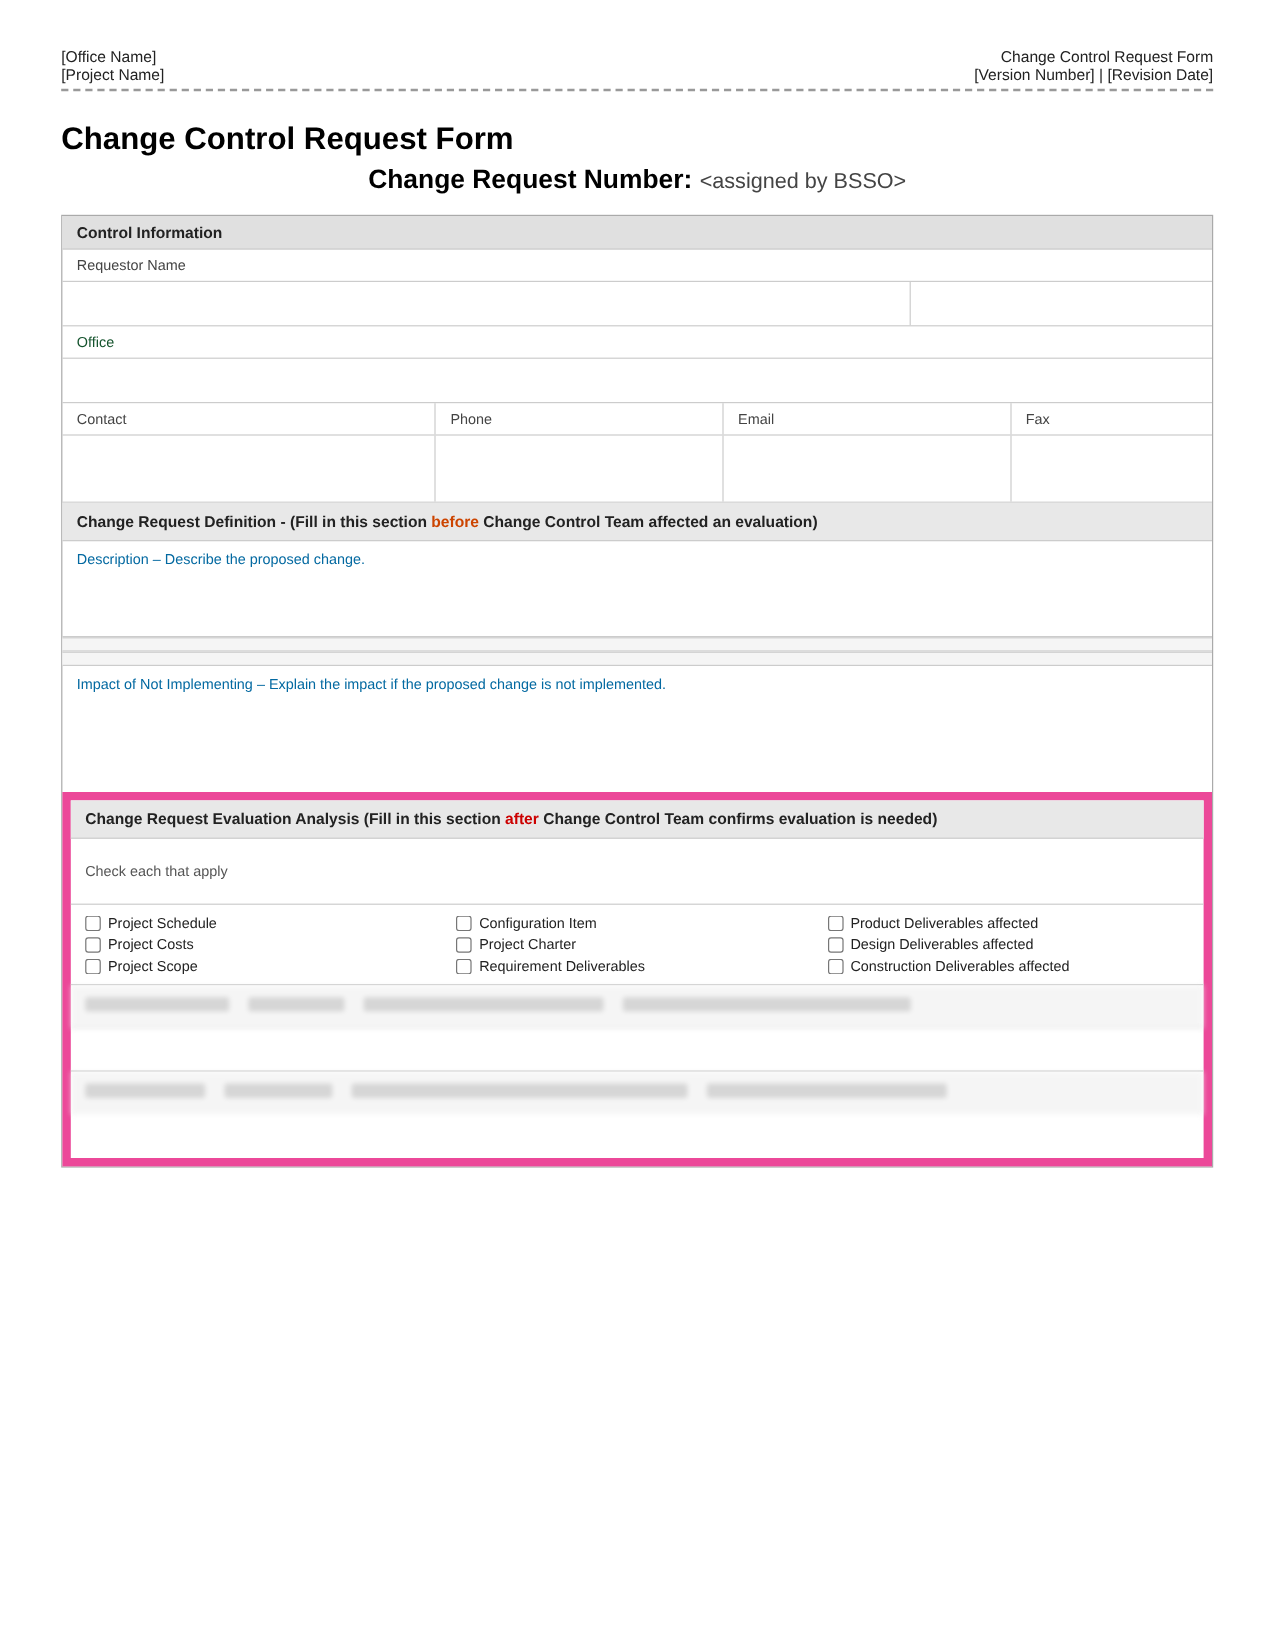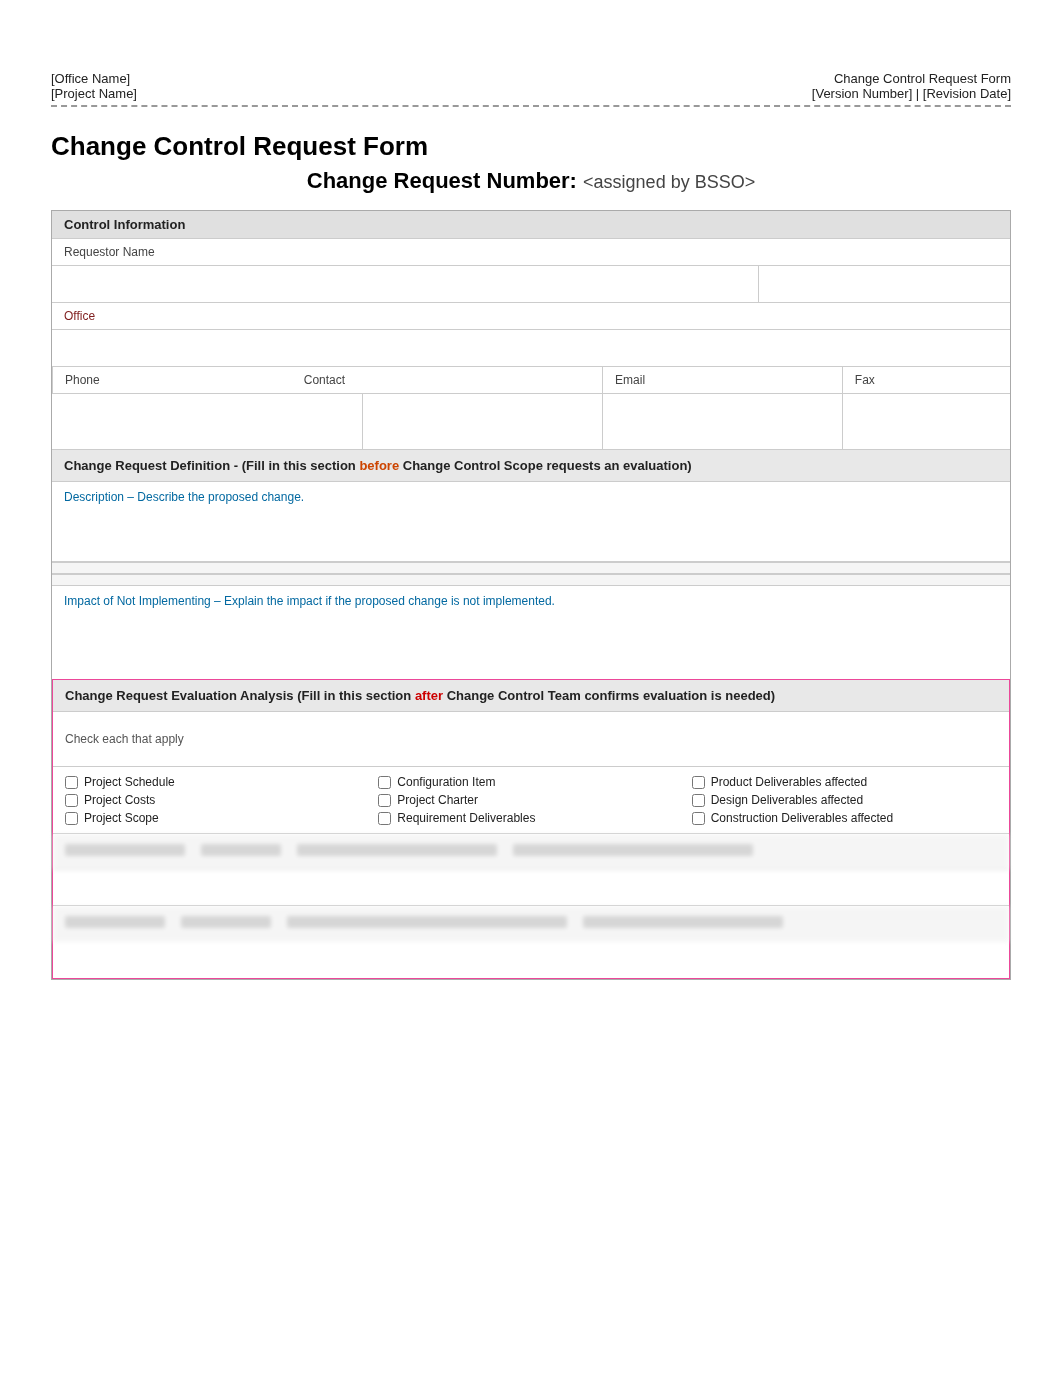--- a/index.html
+++ b/index.html
@@ -16,21 +16,20 @@
       width: 960px;
       margin: 0 auto;
       padding: 40px 0;
     }
 
     .header-meta {
       display: flex;
       justify-content: space-between;
       align-items: flex-end;
       margin-bottom: 4px;
-      margin-top: 31px;
     }
 
     .header-left {
       display: flex;
       flex-direction: column;
       font-size: 13px;
     }
 
     .header-right {
       display: flex;
@@ -106,22 +105,22 @@
     }
 
     .def-field .field-desc {
       font-size: 12px;
       color: #0369a1;
       margin-bottom: 6px;
     }
 
     
     .eval-section {
-      border: 1px solid #ec4899;
-      margin-top: 4px;
+      border: 7px solid #ec4899;
+      margin-top: 16px;
     }
 
     .eval-header {
       background: #e8e8e8;
       padding: 8px 12px;
       font-size: 13px;
       font-weight: bold;
       border-bottom: 1px solid #ccc;
     }
 
@@ -207,29 +206,29 @@
 
       <div style="display:flex; border-bottom:1px solid #ccc;">
         <div style="flex:3; padding:6px 12px; min-height:32px;">
           <input class="input-area" type="text" style="">
         </div>
         <div style="flex:1; padding:6px 12px; min-height:32px; border-left:1px solid #ccc;">
           <input class="input-area" type="text" style="">
         </div>
       </div>
 
-      <div style="padding:6px 12px; font-size:12px; color:#7f1d1d; border-bottom:1px solid #ccc;">Office</div>
+      <div style="padding:6px 12px; font-size:12px; color:#14532d; border-bottom:1px solid #ccc;">Office</div>
 
       <div style="padding:6px 12px; min-height:32px; border-bottom:1px solid #ccc;">
         <input class="input-area" type="text" style="">
       </div>
 
       <div style="display:flex; border-bottom:1px solid #ccc;">
+        <div style="flex:2; padding:6px 12px; font-size:12px; color:#444;">Contact</div>
         <div style="flex:1.5; padding:6px 12px; font-size:12px; color:#444; border-left:1px solid #ccc;">Phone</div>
-        <div style="flex:2; padding:6px 12px; font-size:12px; color:#444;">Contact</div>
         <div style="flex:1.5; padding:6px 12px; font-size:12px; color:#444; border-left:1px solid #ccc;">Email</div>
         <div style="flex:1; padding:6px 12px; font-size:12px; color:#444; border-left:1px solid #ccc;">Fax</div>
       </div>
 
       <div style="display:flex; border-bottom:1px solid #ccc; min-height:56px;">
         <div style="flex:2; padding:6px 12px;">
           <input class="input-area" type="text" style="">
         </div>
         <div style="flex:1.5; padding:6px 12px; border-left:1px solid #ccc;">
           <input class="input-area" type="text" style="">
@@ -239,21 +238,21 @@
         </div>
         <div style="flex:1; padding:6px 12px; border-left:1px solid #ccc;">
           <input class="input-area" type="text" style="">
         </div>
       </div>
     </div>
 
     <div>
       <div class="def-header">
         <strong>
-          <span>Change Request Definition - (Fill in this section </span><span class="before-word">before</span><span> Change Control Scope requests an evaluation)</span>
+          <span>Change Request Definition - (Fill in this section </span><span class="before-word">before</span><span> Change Control Team affected an evaluation)</span>
         </strong>
       </div>
 
       <div class="def-field">
         <div class="field-desc">Description – Describe the proposed change.</div>
         <textarea class="input-area" rows="3" style="resize: none; width: 100%; height: 40px;"></textarea>
       </div>
 
       <div style="height:12px; background:#f5f5f5; border-bottom:1px solid #ccc; border-top:1px solid #ccc;"></div>
 

